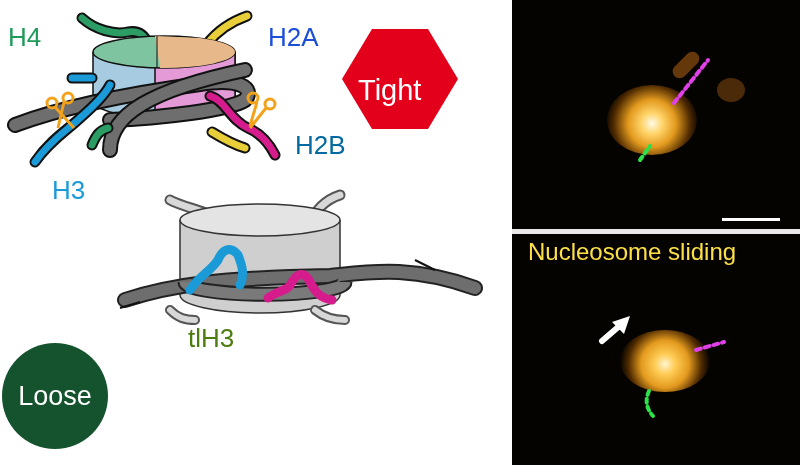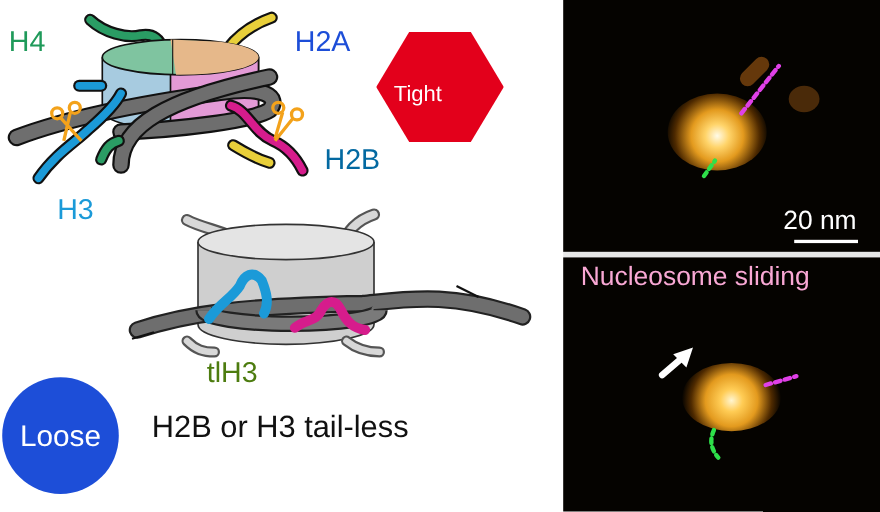--- a/index.html
+++ b/index.html
@@ -6,21 +6,21 @@
   body{width:800px;height:465px;position:relative;overflow:hidden;font-family:"Liberation Sans",sans-serif;}
   .abs{position:absolute;}
   .lbl{position:absolute;font-size:26px;line-height:1;margin-top:12px;}
   .left-panel{position:absolute;left:0;top:0;width:510px;height:465px;}
   .right-panel{position:absolute;left:510px;top:0;width:290px;height:465px;background:#fff;}
   .afm{position:absolute;left:2px;width:288px;background:#050300;overflow:hidden;}
   .afm-top{top:0;height:229px;}
   .afm-bottom{top:234px;height:231px;}
   .sep{position:absolute;left:2px;top:229px;width:288px;height:5px;background:#e8e8e8;}
   .tight{position:absolute;left:342px;top:29px;width:116px;height:100px;}
-  .loose{position:absolute;left:2px;top:343px;width:106px;height:106px;border-radius:50%;background:#1d4ed8;}
+  .loose{position:absolute;left:2px;top:343px;width:106px;height:106px;border-radius:50%;background:#14532d;}
   .loose span{position:absolute;left:0;right:0;top:38px;text-align:center;color:#fff;font-size:27px;}
   .caption{position:absolute;left:138px;top:372px;font-size:28px;line-height:32px;color:#111;}
 </style>
 </head>
 <body>
 
 <div class="left-panel">
 
   <svg class="abs" style="left:0;top:0" width="330" height="200">
 
@@ -65,21 +65,21 @@
   </svg>
 
   <span class="lbl" style="left:8px;top:12px;color:#1f9a5a;">H4</span>
   <span class="lbl" style="left:268px;top:12px;color:#1d4ed8;">H2A</span>
   <span class="lbl" style="left:52px;top:165px;color:#1b9ad8;text-align:center;">H3</span>
   <span class="lbl" style="left:295px;top:120px;color:#0369a1;">H2B</span>
 
   <svg class="tight" viewBox="0 0 116 100">
     <polygon points="30,0 86,0 116,50 86,100 30,100 0,50" fill="#e3001b"></polygon>
   </svg>
-  <span class="lbl" style="left:358px;top:64px;color:#fff;font-size:20px;">Tight</span>
+  <span class="lbl" style="left:358px;top:64px;color:#fff;font-size:29px;">Tight</span>
 
   <svg class="abs" style="left:110px;top:180px" width="380" height="160">
     <path d="M60 20 C75 28,95 30,110 40" stroke="#555" stroke-width="11" fill="none" stroke-linecap="round"></path>
     <path d="M60 20 C75 28,95 30,110 40" stroke="#d8d8d8" stroke-width="7" fill="none" stroke-linecap="round"></path>
     <path d="M230 15 C215 20,205 30,200 45" stroke="#555" stroke-width="11" fill="none" stroke-linecap="round"></path>
     <path d="M230 15 C215 20,205 30,200 45" stroke="#d8d8d8" stroke-width="7" fill="none" stroke-linecap="round"></path>
     <path d="M70 40 L70 115 A80 18 0 0 0 230 115 L230 40" fill="#cfcfcf" stroke="#333" stroke-width="1.5"></path>
     <ellipse cx="150" cy="40" rx="80" ry="16" fill="#e4e4e4" stroke="#333" stroke-width="1.5"></ellipse>
     <path d="M15 120 C60 105,110 98,220 96 C260 92,300 85,365 108" stroke="#222" stroke-width="16" fill="none" stroke-linecap="round"></path>
     <path d="M15 120 C60 105,110 98,220 96 C260 92,300 85,365 108" stroke="#6e6e6e" stroke-width="12" fill="none" stroke-linecap="round"></path>
@@ -95,39 +95,37 @@
     <path d="M205 130 C215 138,225 140,235 140" stroke="#d8d8d8" stroke-width="6" fill="none" stroke-linecap="round"></path>
   </svg>
 
   <span class="lbl" style="left:188px;top:313px;color:#4d7c0f;">tlH3</span>
 
   <div class="loose">
     <span>Loose</span>
   </div>
 
   <div class="caption">
-    <div>H2B or H3 tail-less</div>
   </div>
 </div>
 
 <div class="right-panel">
   <div class="afm afm-top">
     <div class="abs" style="left:95px;top:85px;width:90px;height:70px;border-radius:50%;background:radial-gradient(circle at 50% 55%,#fffbe8 0%,#ffd46a 18%,#e39a1e 40%,rgba(150,80,0,0.5) 65%,rgba(0,0,0,0) 80%);"></div>
     <div class="abs" style="left:158px;top:58px;width:32px;height:14px;border-radius:8px;background:rgba(180,100,20,0.55);transform:rotate(-45deg);"></div>
     <div class="abs" style="left:205px;top:78px;width:28px;height:24px;border-radius:50%;background:rgba(160,90,20,0.45);"></div>
     <svg class="abs" style="left:0;top:0" width="288" height="229">
       <path d="M162 103 L196 60" stroke="#e040e8" stroke-width="4" stroke-dasharray="5 4" stroke-linecap="round"></path>
       <path d="M128 160 L138 146" stroke="#2ee04a" stroke-width="4" stroke-dasharray="4 4" stroke-linecap="round"></path>
       <rect x="210" y="218" width="58" height="3" fill="#fff"></rect>
     </svg>
-    <span class="abs" style="left:200px;top:187px;color:#fff;font-size:24px;">20 nm</span>
   </div>
   <div class="sep"></div>
   <div class="afm afm-bottom">
-    <span class="abs" style="left:16px;top:4px;color:#f9a8d4;font-size:24px;white-space:nowrap;">Nucleosome sliding</span>
+    <span class="abs" style="left:16px;top:4px;color:#fde047;font-size:24px;white-space:nowrap;">Nucleosome sliding</span>
     <div class="abs" style="left:108px;top:96px;width:90px;height:62px;border-radius:50%;background:radial-gradient(circle at 50% 55%,#fff5d0 0%,#ffcc55 18%,#e39a1e 42%,rgba(150,80,0,0.5) 65%,rgba(0,0,0,0) 80%);"></div>
     <svg class="abs" style="left:0;top:0" width="288" height="231">
       <path d="M90 107 L112 88" stroke="#fff" stroke-width="6" stroke-linecap="round"></path>
       <polygon points="118,82 100,88 112,100" fill="#fff"></polygon>
       <path d="M184 116 L212 108" stroke="#e040e8" stroke-width="4" stroke-dasharray="5 4" stroke-linecap="round"></path>
       <path d="M137 157 C133 166,134 174,141 182" stroke="#2ee04a" stroke-width="4" stroke-dasharray="4 4" fill="none" stroke-linecap="round"></path>
     </svg>
   </div>
 </div>
 

